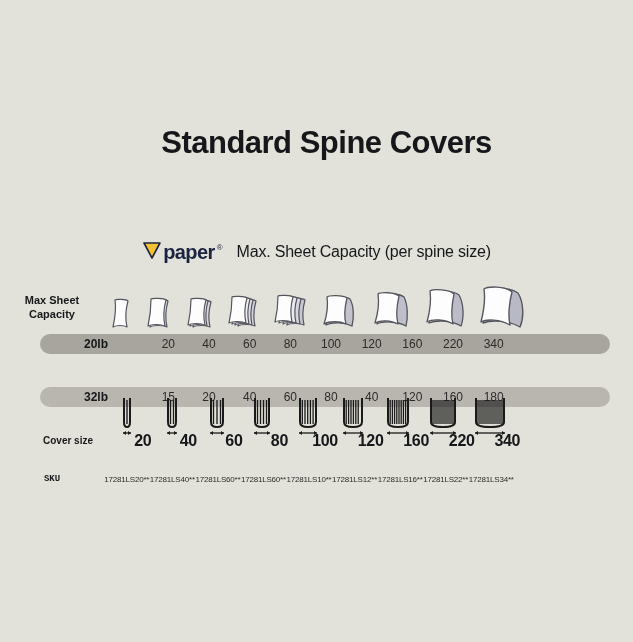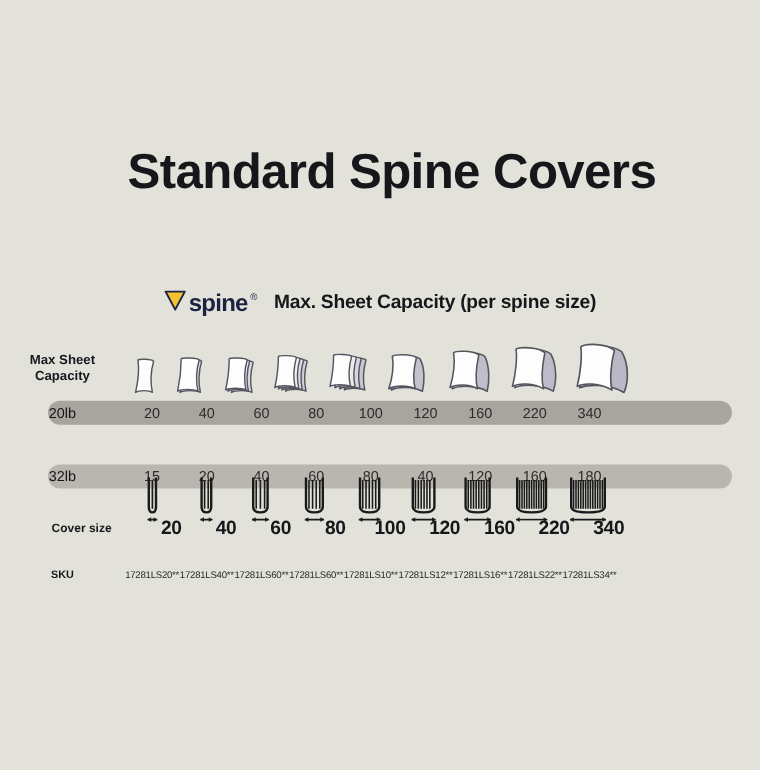--- a/index.html
+++ b/index.html
@@ -24,21 +24,21 @@
 
   
   .title-block {
     position: absolute;
     top: 124px;
     left: 0;
     width: 633px;
     text-align: center;
   }
   .title-line {
-    font-size: 41px;
+    font-size: 31px;
     font-weight: bold;
     letter-spacing: -0.5px;
     line-height: 38px;
     color: #16171a;
     padding-left: 20px;
   }
 
   
   .subhead {
     position: absolute;
@@ -67,21 +67,21 @@
   }
   .logo-reg {
     font-size: 8px;
     color: #1b2340;
     align-self: flex-start;
     margin-top: 3px;
     margin-left: 1px;
   }
   .subhead-text {
     font-size: 16px;
-    font-weight: bold;
+    font-weight: normal;
     color: #16171a;
     letter-spacing: -0.2px;
   }
 
   
   .row {
     position: absolute;
     left: 0;
     width: 514px;
     display: flex;
@@ -138,22 +138,23 @@
     display: flex;
     align-items: center;
     width: 633px;
     height: 20px;
   }
   .band-name {
     width: 104px;
     flex: 0 0 104px;
     text-align: center;
     font-size: 12px;
-    font-weight: normal;
+    font-weight: bold;
     color: #16171a;
+    padding-left: 44px;
   }
   .band-val {
     flex: 1 1 0;
     text-align: center;
     font-size: 12px;
     color: #2b2b2b;
   }
 
   
   .spine-row {
@@ -181,21 +182,21 @@
     font-weight: bold;
     color: #16171a;
     letter-spacing: -0.3px;
   }
 
   
   .sku-row {
     top: 471px;
     height: 16px;
   }
-  .sku-row .rowlabel { font-size: 9px; }
+  .sku-row .rowlabel { font-size: 9px; font-family: Liberation Mono, monospace; }
   .sku-val {
     flex: 1 1 0;
     text-align: center;
     font-size: 8px;
     font-weight: normal;
     color: #2b2b2b;
     letter-spacing: -0.2px;
     white-space: nowrap;
   }
 </style>
@@ -208,21 +209,21 @@
     <div class="title-line">Standard Spine Covers</div>
   </div>
 
   <div class="subhead">
     <div class="logo">
       <span class="logo-v">
         <svg width="20" height="20" viewBox="0 0 20 20">
           <path d="M2 3 L18 3 L10 18 Z" fill="#f2c230" stroke="#1b2340" stroke-width="1.6" stroke-linejoin="round"></path>
         </svg>
       </span>
-      <span class="logo-word">spine</span>
+      <span class="logo-word">paper</span>
       <span class="logo-reg">®</span>
     </div>
     <div class="subhead-text">Max. Sheet Capacity (per spine size)</div>
   </div>
 
   <div class="row stack-row">
     <div class="rowlabel">
       <div>Max Sheet</div>
       <div>Capacity</div>
     </div>

